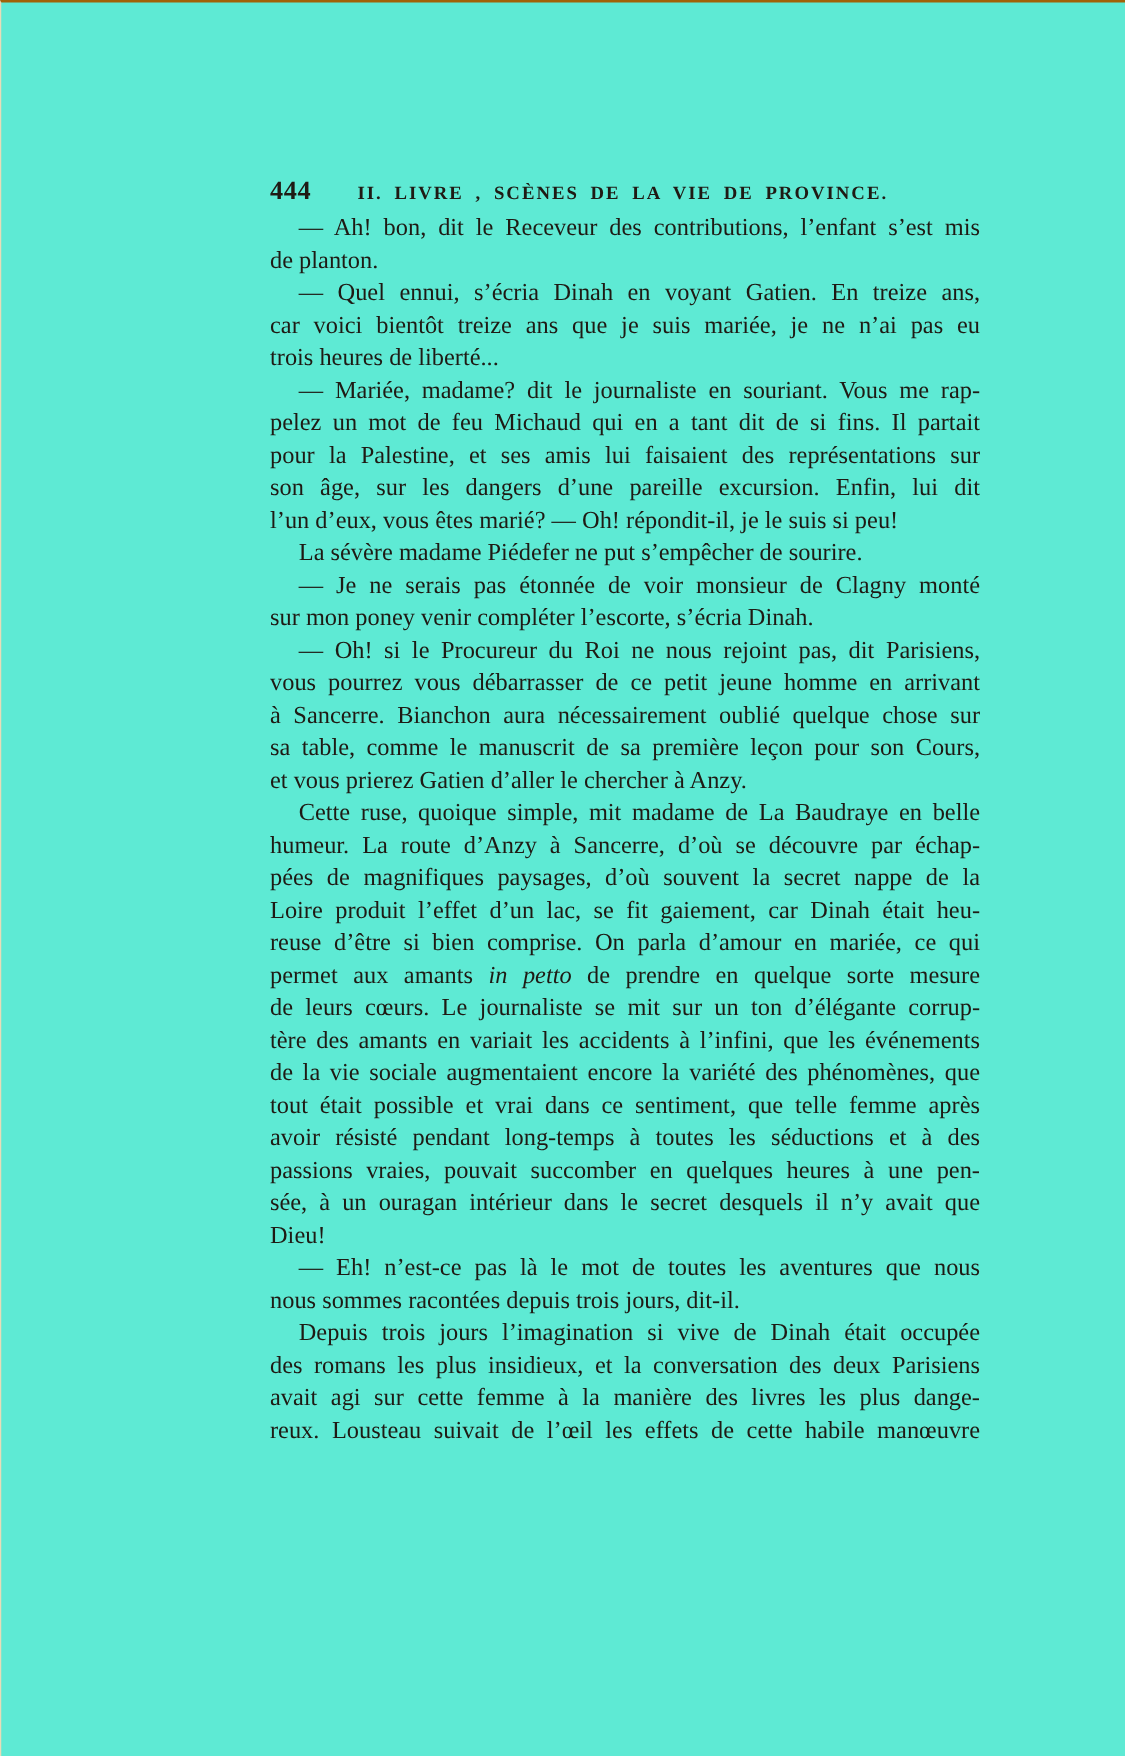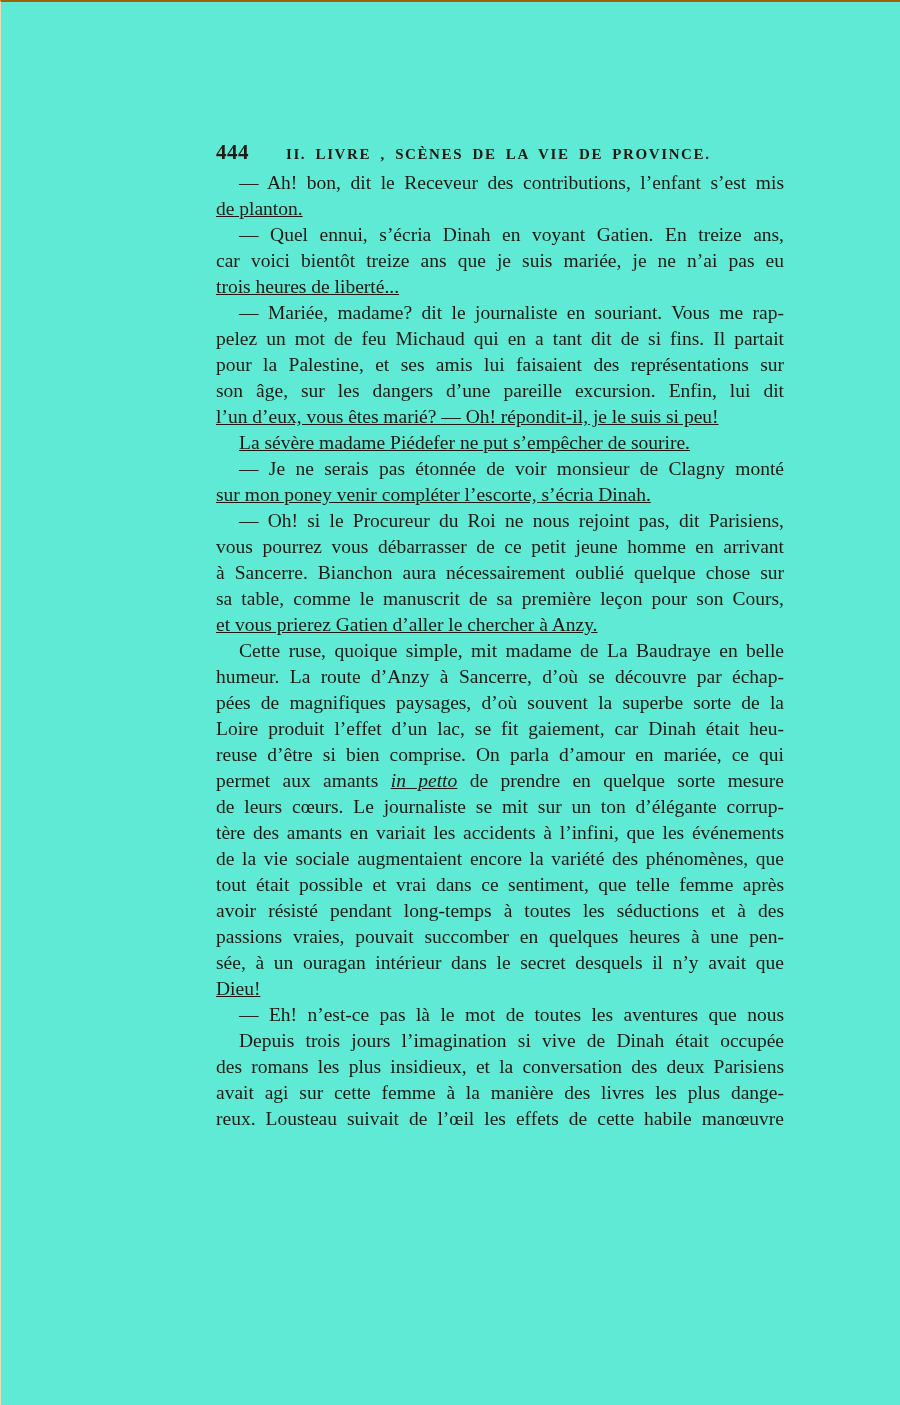--- a/index.html
+++ b/index.html
@@ -52,28 +52,26 @@
       height: 26px;
       line-height: 26px;
       font-size: 19.5px;
       white-space: nowrap;
       text-align: justify;
       text-align-last: justify;
       overflow: visible;
     }
     .line.last {
       text-align-last: left;
-      text-decoration: underline;
     }
     .line.indent {
       padding-left: 23px;
     }
     em {
       font-style: italic;
-      text-decoration: underline;
     }
   </style>
 </head>
 <body>
 
 <div class="page">
   <div class="column">
     <div class="running-head">
       <span class="folio">444</span>
       <span class="head-title">II. LIVRE , SCÈNES DE LA VIE DE PROVINCE.</span>
@@ -92,32 +90,33 @@
         <div class="line indent last">La sévère madame Piédefer ne put s’empêcher de sourire.</div>
         <div class="line indent">— Je ne serais pas étonnée de voir monsieur de Clagny monté</div>
         <div class="line last">sur mon poney venir compléter l’escorte, s’écria Dinah.</div>
         <div class="line indent">— Oh! si le Procureur du Roi ne nous rejoint pas, dit Parisiens,</div>
         <div class="line">vous pourrez vous débarrasser de ce petit jeune homme en arrivant</div>
         <div class="line">à Sancerre. Bianchon aura nécessairement oublié quelque chose sur</div>
         <div class="line">sa table, comme le manuscrit de sa première leçon pour son Cours,</div>
         <div class="line last">et vous prierez Gatien d’aller le chercher à Anzy.</div>
         <div class="line indent">Cette ruse, quoique simple, mit madame de La Baudraye en belle</div>
         <div class="line">humeur. La route d’Anzy à Sancerre, d’où se découvre par échap-</div>
-        <div class="line">pées de magnifiques paysages, d’où souvent la superbe sorte de la</div>
+        <div class="line">pées de magnifiques paysages, d’où souvent la secret nappe de la</div>
         <div class="line">Loire produit l’effet d’un lac, se fit gaiement, car Dinah était heu-</div>
         <div class="line">reuse d’être si bien comprise. On parla d’amour en mariée, ce qui</div>
         <div class="line"><span>permet aux amants </span><em>in petto</em><span> de prendre en quelque sorte mesure</span></div>
         <div class="line">de leurs cœurs. Le journaliste se mit sur un ton d’élégante corrup-</div>
         <div class="line">tère des amants en variait les accidents à l’infini, que les événements</div>
         <div class="line">de la vie sociale augmentaient encore la variété des phénomènes, que</div>
         <div class="line">tout était possible et vrai dans ce sentiment, que telle femme après</div>
         <div class="line">avoir résisté pendant long-temps à toutes les séductions et à des</div>
         <div class="line">passions vraies, pouvait succomber en quelques heures à une pen-</div>
         <div class="line">sée, à un ouragan intérieur dans le secret desquels il n’y avait que</div>
         <div class="line last">Dieu!</div>
         <div class="line indent">— Eh! n’est-ce pas là le mot de toutes les aventures que nous</div>
+        <div class="line last">nous sommes racontées depuis trois jours, dit-il.</div>
         <div class="line indent">Depuis trois jours l’imagination si vive de Dinah était occupée</div>
         <div class="line">des romans les plus insidieux, et la conversation des deux Parisiens</div>
         <div class="line">avait agi sur cette femme à la manière des livres les plus dange-</div>
         <div class="line">reux. Lousteau suivait de l’œil les effets de cette habile manœuvre</div>
       </div>
   </div>
 </div>
 
 </body></html>

